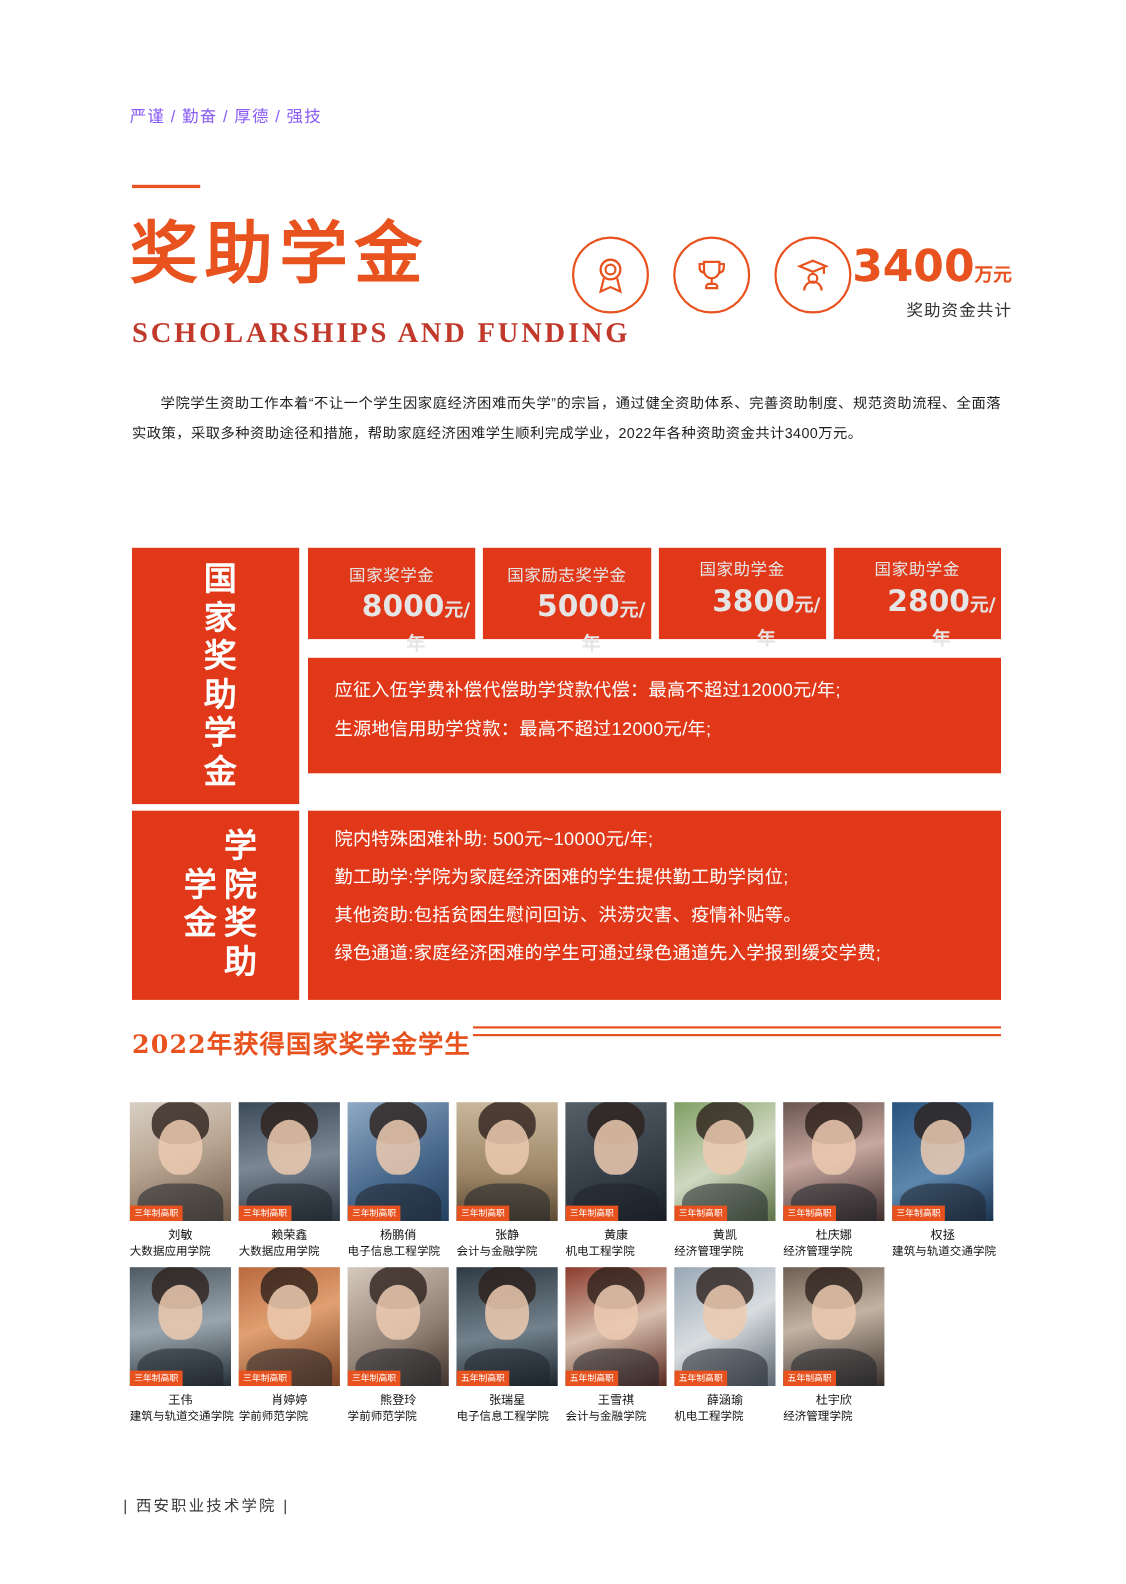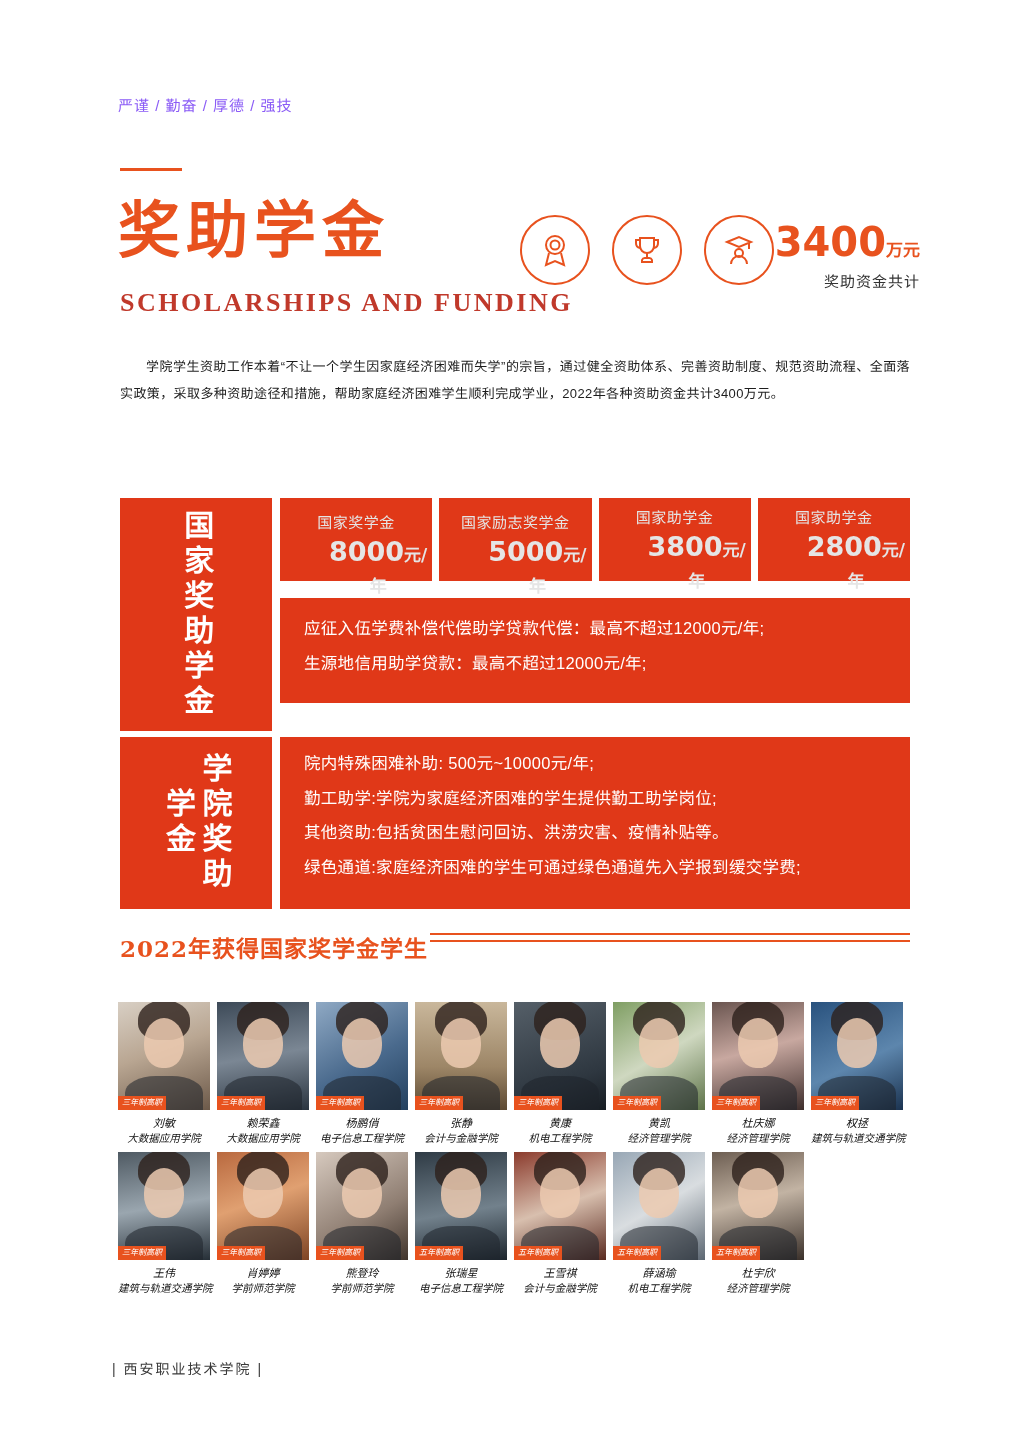--- a/index.html
+++ b/index.html
@@ -234,21 +234,20 @@
     position: absolute;
     left: 118px;
     top: 1002px;
     width: 800px;
     display: flex;
     flex-wrap: wrap;
     gap: 7px 7px;
   }
   .stu {
     width: 92px;
-    font-style: italic;
   }
   .photo {
     position: relative;
     width: 92px;
     height: 108px;
     overflow: hidden;
     background: #cfd3d6;
   }
   .tag {
     position: absolute;
@@ -263,21 +262,21 @@
     white-space: nowrap;
   }
   .stu .nm {
     margin-top: 6px;
     text-align: center;
     font-size: 11px;
     color: #111;
     line-height: 1.35;
   }
   .stu .dept {
-    text-align: center;
+    text-align: left;
     font-size: 10.5px;
     color: #111;
     line-height: 1.35;
     white-space: nowrap;
   }
 
   
   .ph1 { background: linear-gradient(160deg,#d8cfc4 0%,#b9a692 45%,#6d5a4a 100%); }
   .ph2 { background: linear-gradient(170deg,#3d4a58 0%,#7b8794 50%,#2b3540 100%); }
   .ph3 { background: linear-gradient(150deg,#8fa9c4 0%,#4a6a8d 55%,#23405e 100%); }

